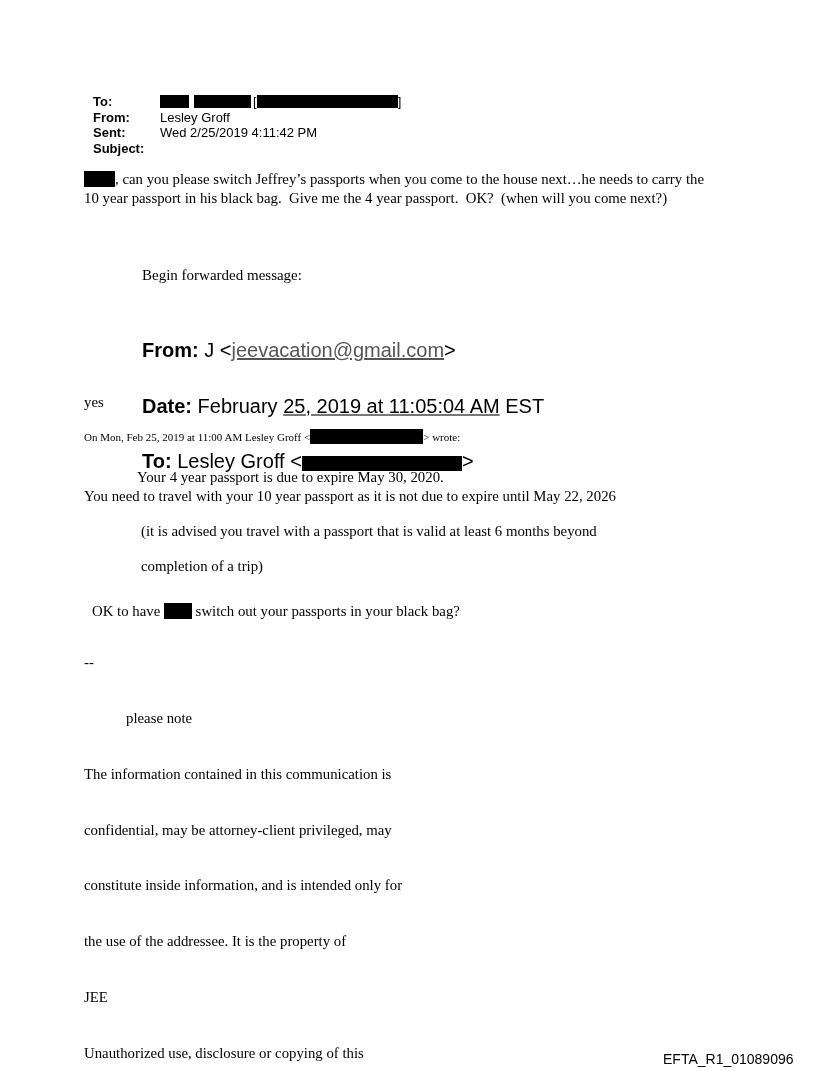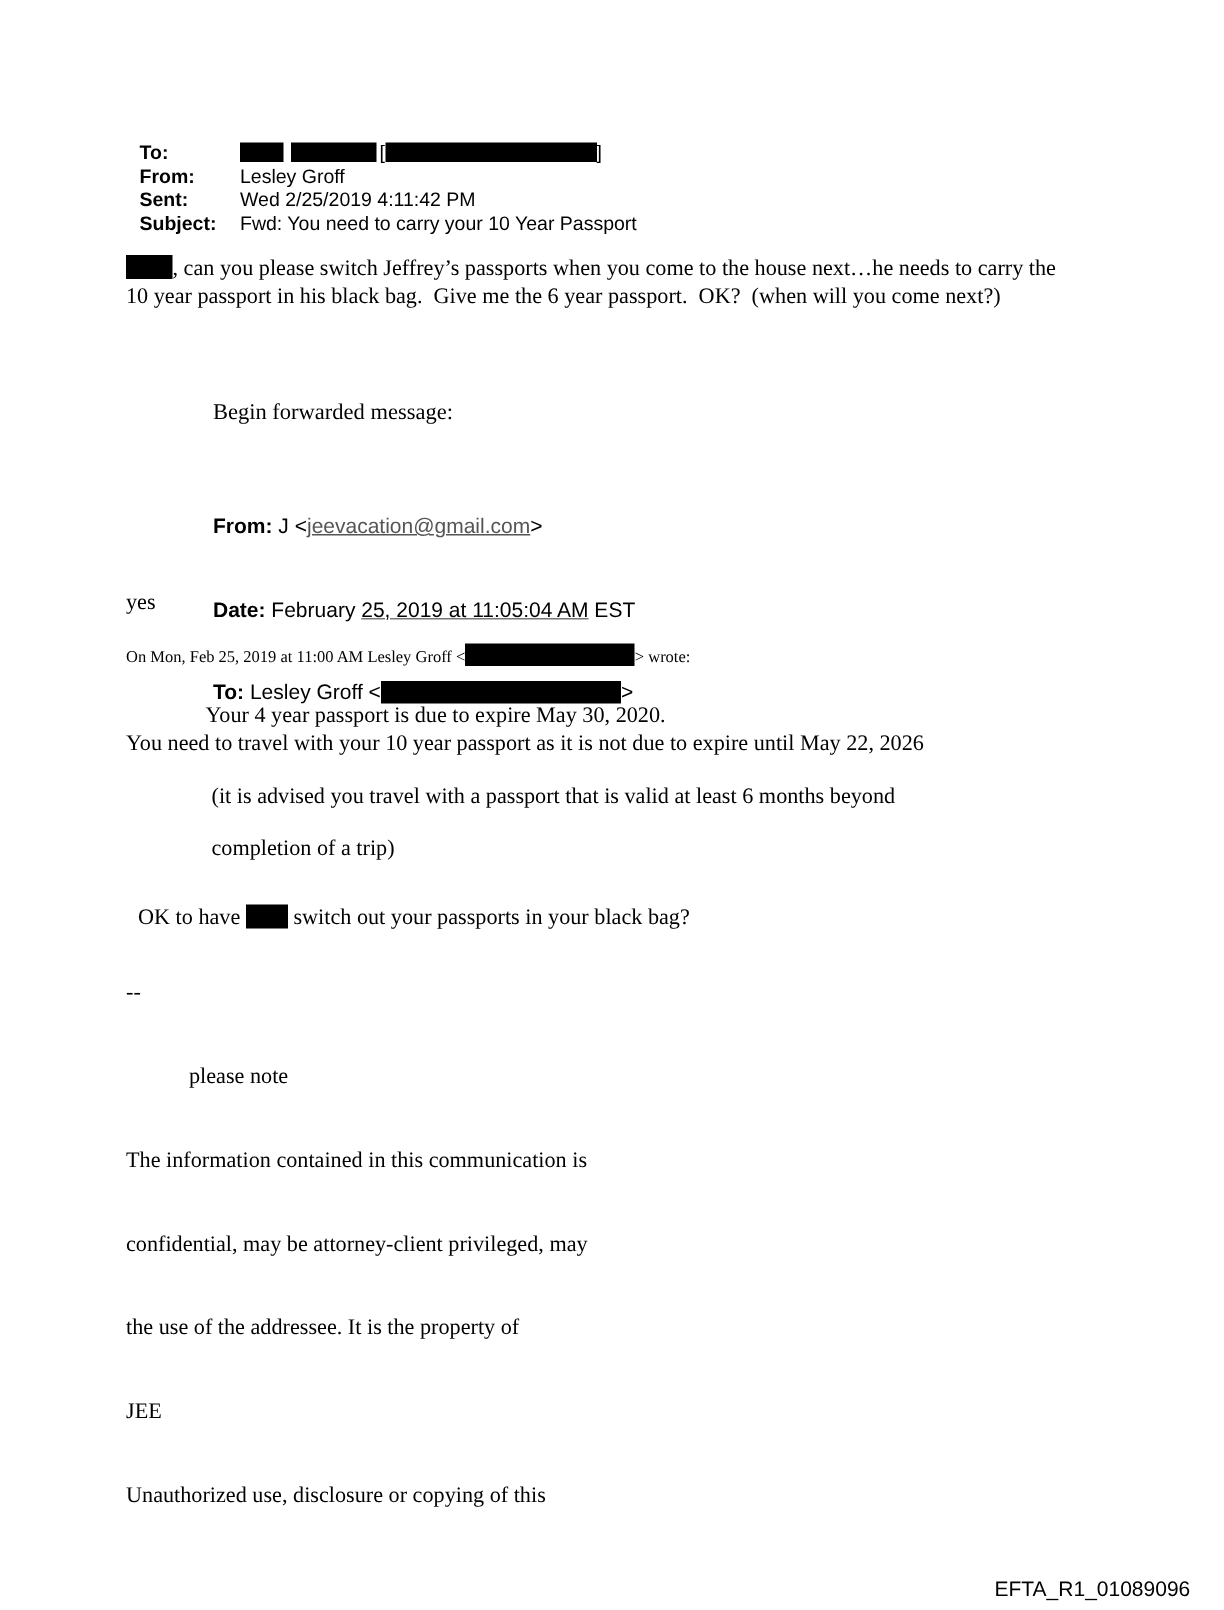--- a/index.html
+++ b/index.html
@@ -37,21 +37,21 @@
   .body-para {
     position:absolute; left:84px; top:170px; width:634px;
     font-size:14.8px; line-height:19px; white-space:pre-wrap;
   }
   .begin-fwd {
     position:absolute; left:142px; top:266px;
     font-size:15px; line-height:19px;
   }
   .fwd-header {
     position:absolute; left:142px; top:304px;
-    font-size:14px; line-height:18.5px; white-space:pre-wrap;
+    font-size:20px; line-height:18.5px; white-space:pre-wrap;
   }
   .fwd-header b { font-weight:bold; }
   .email-link { color:#555555; text-decoration:underline; cursor:pointer; }
   .date-detected { text-decoration:underline; text-decoration-color:#777777; }
 
   .yes-line  { position:absolute; left:84px; top:394px; font-size:14.8px; }
   .quote-intro { position:absolute; left:84px; top:429px; font-size:11px; white-space:pre; }
   .passport-block {
     position:absolute; left:84px; top:468px; width:690px;
     font-size:14.8px; line-height:19px;
@@ -77,24 +77,23 @@
 <div class="page">
 
   <div class="email-header sans">
     <div class="lbl">To:</div>
     <div><span class="redaction r-to-a"></span><span class="redaction r-to-b"></span><span>[</span><span class="redaction r-to-c"></span><span>]</span></div>
     <div class="lbl">From:</div>
     <div>Lesley Groff</div>
     <div class="lbl">Sent:</div>
     <div>Wed 2/25/2019 4:11:42 PM</div>
     <div class="lbl">Subject:</div>
-    <div>Fwd: You need to carry your 10 Year Passport</div>
   </div>
 
-  <div class="body-para serif"><span class="redaction r-body"></span><span>, can you please switch Jeffrey’s passports when you come to the house next…he needs to carry the 10 year passport in his black bag.  Give me the 6 year passport.  OK?  (when will you come next?)</span></div>
+  <div class="body-para serif"><span class="redaction r-body"></span><span>, can you please switch Jeffrey’s passports when you come to the house next…he needs to carry the 10 year passport in his black bag.  Give me the 4 year passport.  OK?  (when will you come next?)</span></div>
 
   <div class="begin-fwd serif">Begin forwarded message:</div>
 
   <div class="fwd-header sans">
     <div><b>From:</b><span> J &lt;</span><span class="email-link">jeevacation@gmail.com</span><span>&gt;</span></div>
     <div><b>Date:</b><span> February </span><span class="date-detected">25, 2019 at 11:05:04 AM</span><span> EST</span></div>
     <div><b>To:</b><span> Lesley Groff &lt;</span><span class="redaction r-fwd-to"></span><span>&gt;</span></div>
   </div>
 
   <div class="yes-line serif">yes</div>
@@ -108,20 +107,21 @@
     <div class="ind57">completion of a trip)</div>
   </div>
 
   <div class="ok-line serif"><span>OK to have </span><span class="redaction r-ok"></span><span> switch out your passports in your black bag?</span></div>
 
   <div class="signature serif">
     <div>--</div>
     <div class="sig-note">please note</div>
     <div>The information contained in this communication is</div>
     <div>confidential, may be attorney-client privileged, may</div>
+    <div>constitute inside information, and is intended only for</div>
     <div>the use of the addressee. It is the property of</div>
     <div>JEE</div>
     <div>Unauthorized use, disclosure or copying of this</div>
     
     
     
     
     
     
   </div>

